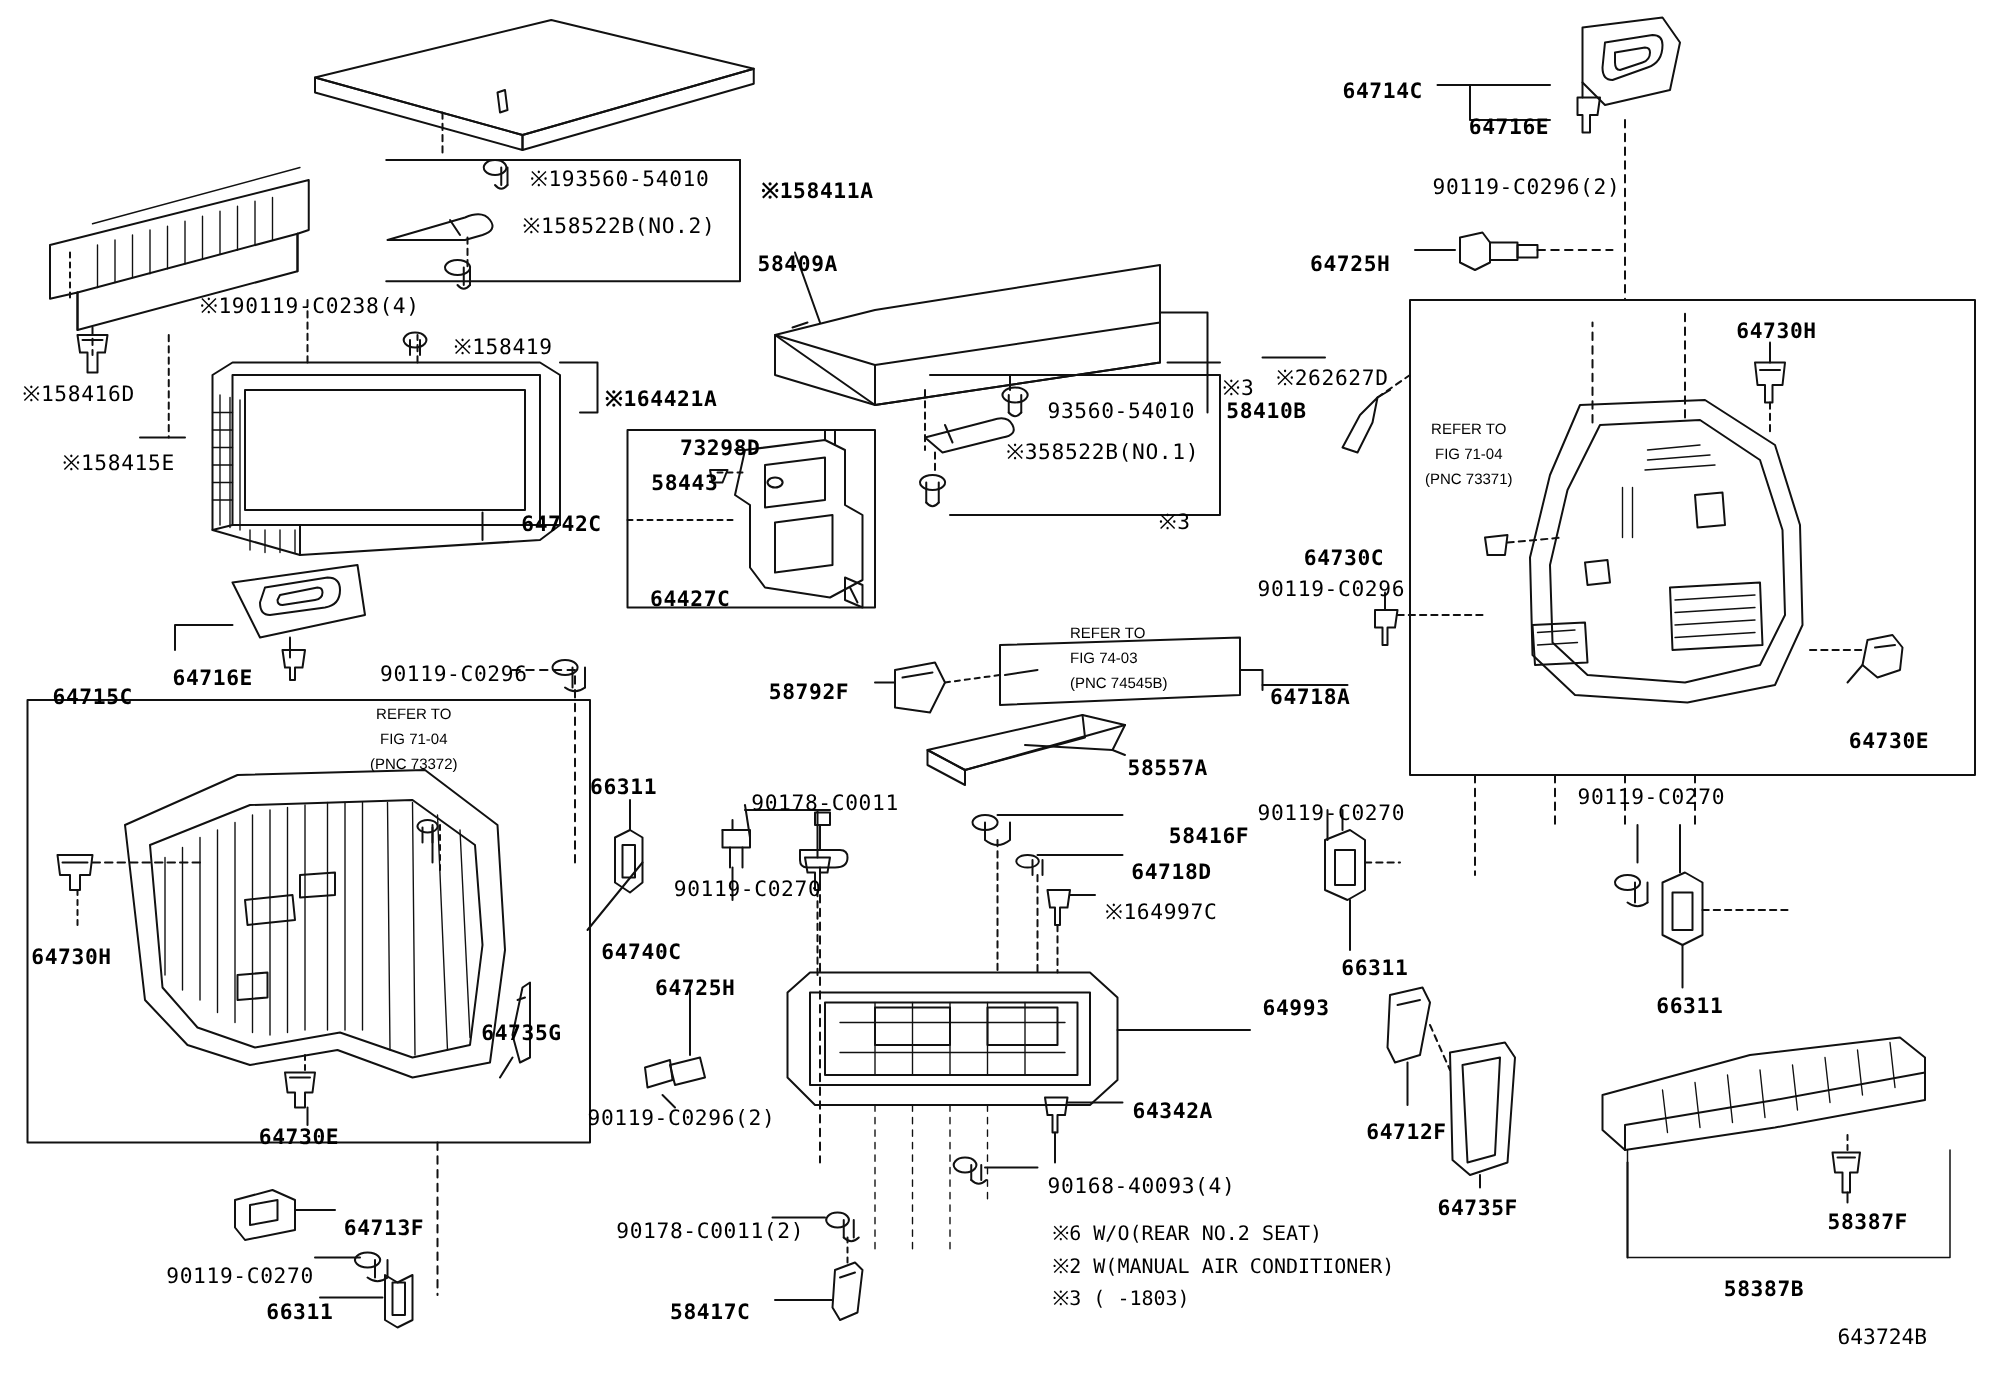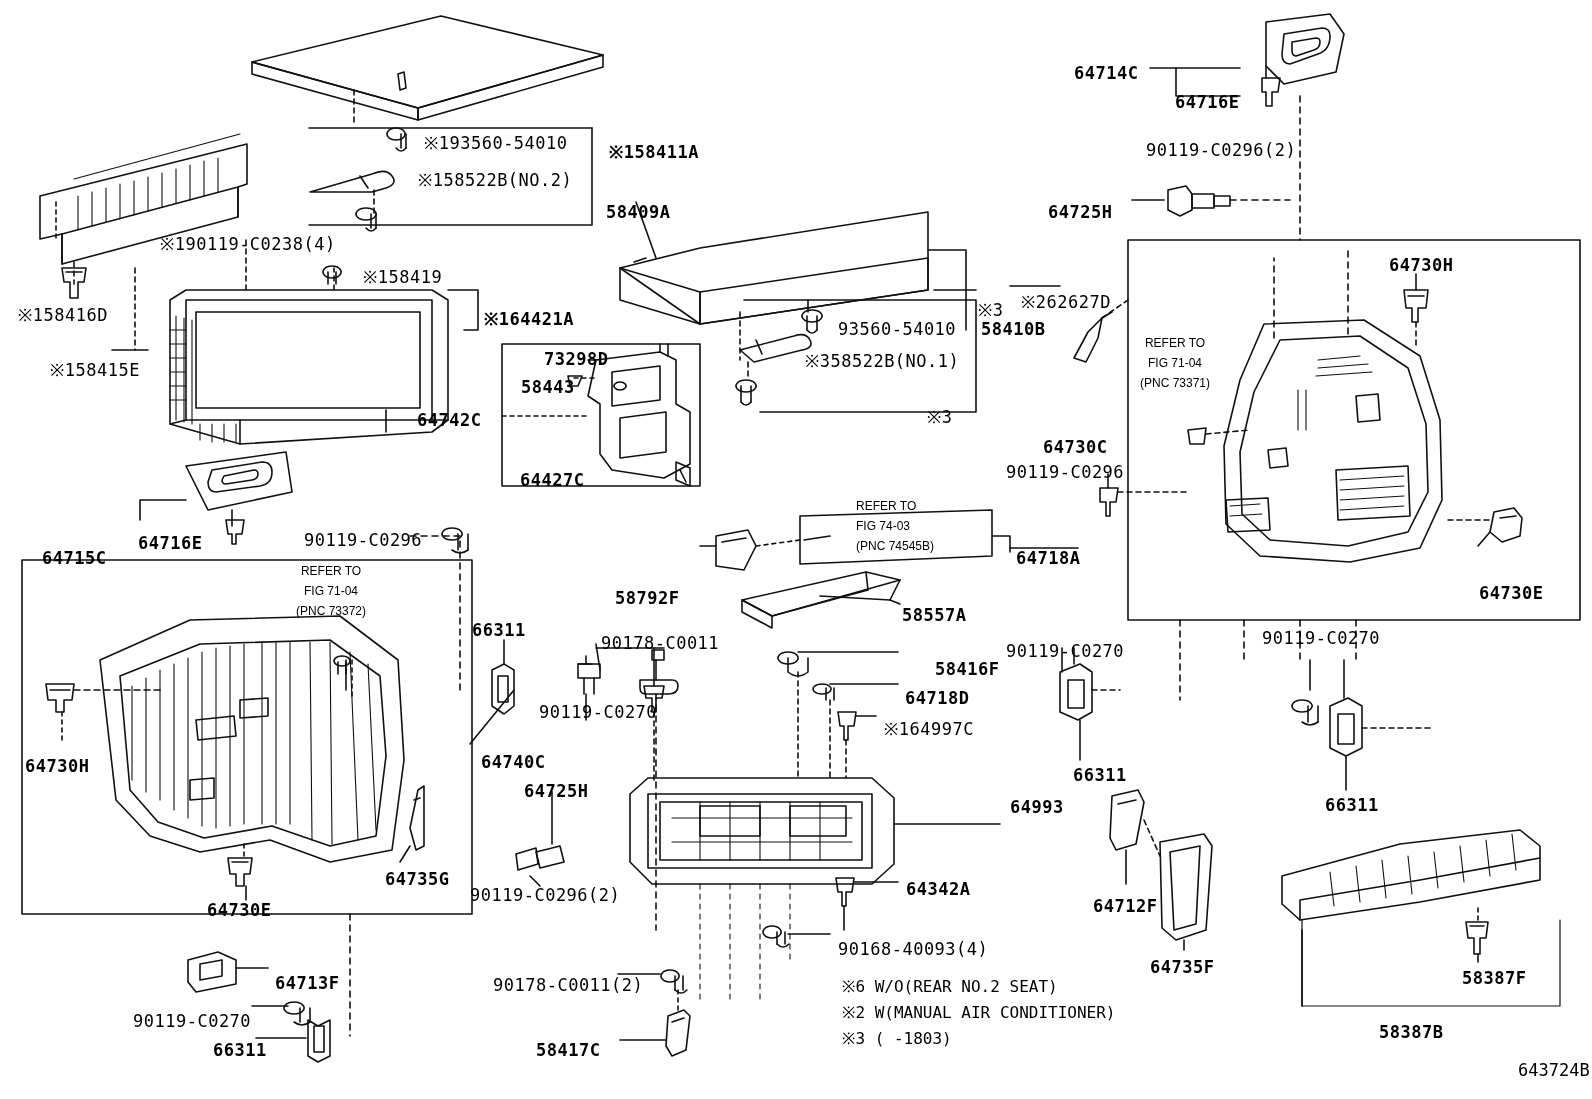--- a/index.html
+++ b/index.html
@@ -7,21 +7,21 @@
        font-family:"Liberation Sans", sans-serif;color:#000;}
   #sheet{position:absolute;left:0;top:0;width:1592px;height:1099px;}
   svg#art{position:absolute;left:0;top:0;width:1592px;height:1099px;}
   .lbl{position:absolute;font-size:17px;letter-spacing:0.5px;white-space:nowrap;
        font-family:"DejaVu Sans Mono", monospace;}
   .lbl.b{font-weight:bold;}
   .note{position:absolute;font-size:16px;white-space:nowrap;
         font-family:"DejaVu Sans Mono", monospace;}
   .refbox{position:absolute;font-size:12px;line-height:20px;white-space:nowrap;
           font-family:Liberation Sans, sans-serif;text-align:center;}
-  .code{position:absolute;font-size:17px;font-family:"DejaVu Sans Mono", monospace;margin-left:48px;}
+  .code{position:absolute;font-size:17px;font-family:"DejaVu Sans Mono", monospace;}
 </style>
 </head>
 <body>
 
 <div id="sheet">
 
 <svg id="art" viewBox="0 0 1592 1099" xmlns="http://www.w3.org/2000/svg">
   <g fill="none" stroke="#111" stroke-width="1.6" stroke-linejoin="round" stroke-linecap="round">
 
     <path d="M252 62 L441 16 L603 55 L418 108 Z"></path>
@@ -355,36 +355,36 @@
 <div class="lbl b" style="left:1048px;top:202px;">64725H</div>
 <div class="lbl b" style="left:1389px;top:255px;">64730H</div>
 <div class="lbl b" style="left:1043px;top:437px;">64730C</div>
 <div class="lbl" style="left:1006px;top:462px;">90119-C0296</div>
 <div class="lbl b" style="left:1479px;top:583px;">64730E</div>
 <div class="lbl b" style="left:42px;top:504px;margin-top:44px;">64715C</div>
 <div class="lbl b" style="left:138px;top:533px;">64716E</div>
 <div class="lbl" style="left:304px;top:530px;">90119-C0296</div>
 <div class="lbl b" style="left:472px;top:620px;">66311</div>
 <div class="lbl" style="left:601px;top:633px;">90178-C0011</div>
-<div class="lbl b" style="left:615px;top:544px;margin-top:44px;">58792F</div>
+<div class="lbl b" style="left:615px;top:544px;">58792F</div>
 <div class="lbl b" style="left:1016px;top:548px;">64718A</div>
 <div class="lbl b" style="left:902px;top:605px;">58557A</div>
 <div class="lbl b" style="left:935px;top:659px;">58416F</div>
 <div class="lbl b" style="left:905px;top:688px;">64718D</div>
 <div class="lbl" style="left:884px;top:717px;">※164997C</div>
 <div class="lbl" style="left:1006px;top:641px;">90119-C0270</div>
 <div class="lbl" style="left:1262px;top:628px;">90119-C0270</div>
 <div class="lbl b" style="left:1073px;top:765px;">66311</div>
 <div class="lbl b" style="left:1325px;top:795px;">66311</div>
 <div class="lbl b" style="left:1010px;top:797px;">64993</div>
 <div class="lbl b" style="left:25px;top:756px;">64730H</div>
 <div class="lbl" style="left:539px;top:702px;">90119-C0270</div>
 <div class="lbl b" style="left:481px;top:752px;">64740C</div>
 <div class="lbl b" style="left:524px;top:781px;">64725H</div>
-<div class="lbl b" style="left:385px;top:869px;">64735G</div>
+<div class="lbl b" style="left:385px;top:817px;">64735G</div>
 <div class="lbl" style="left:470px;top:885px;">90119-C0296(2)</div>
 <div class="lbl b" style="left:207px;top:900px;">64730E</div>
 <div class="lbl b" style="left:275px;top:973px;">64713F</div>
 <div class="lbl" style="left:133px;top:1011px;">90119-C0270</div>
 <div class="lbl b" style="left:213px;top:1040px;">66311</div>
 <div class="lbl" style="left:493px;top:975px;">90178-C0011(2)</div>
 <div class="lbl b" style="left:536px;top:1040px;">58417C</div>
 <div class="lbl b" style="left:906px;top:879px;">64342A</div>
 <div class="lbl" style="left:838px;top:939px;">90168-40093(4)</div>
 <div class="lbl b" style="left:1093px;top:896px;">64712F</div>

